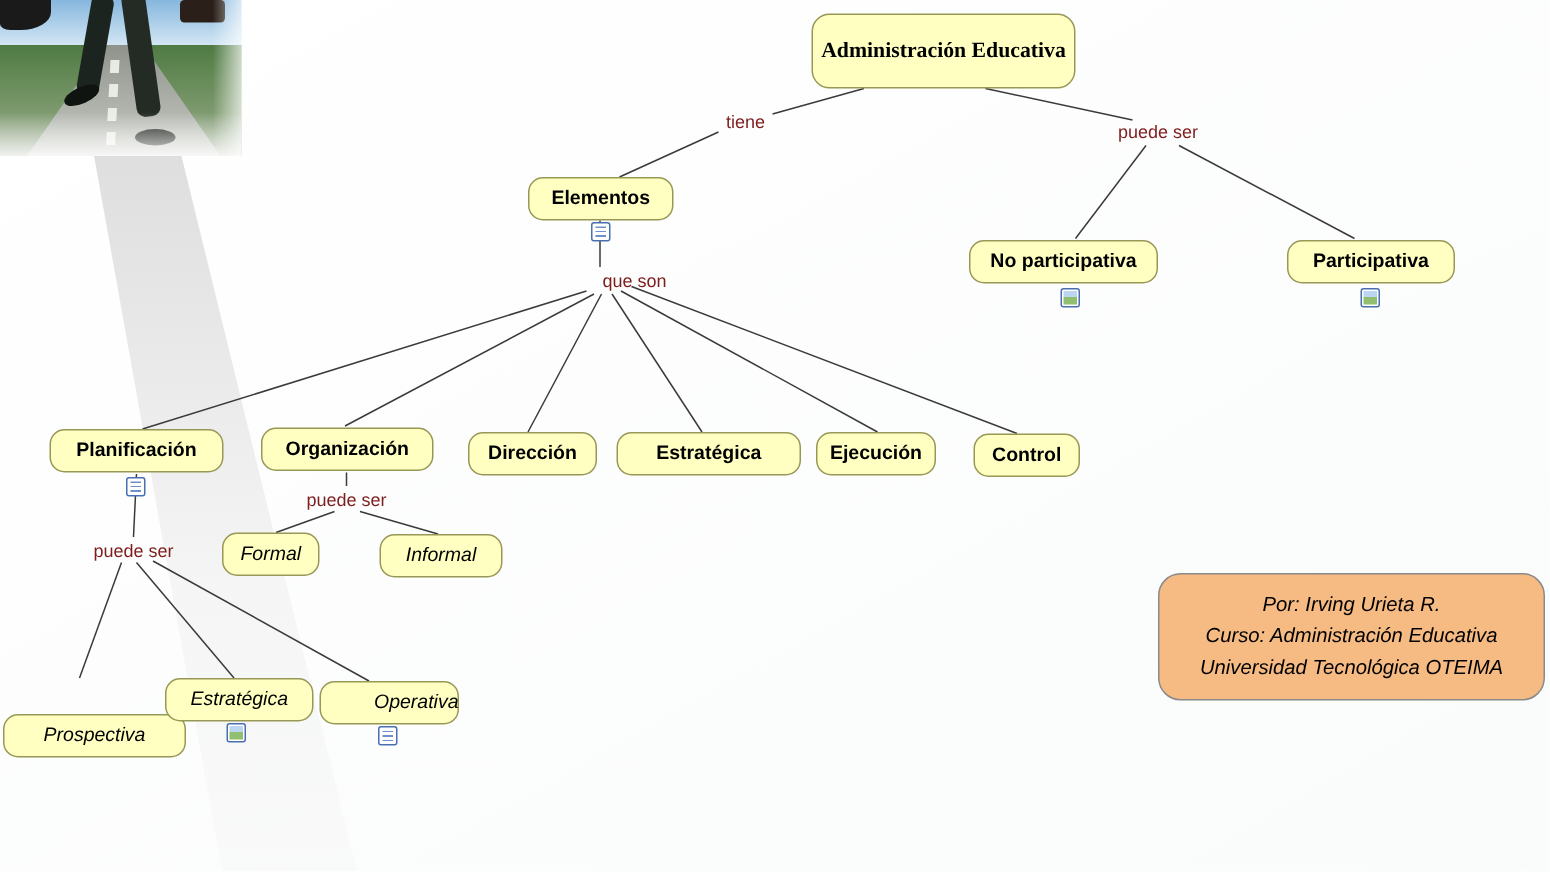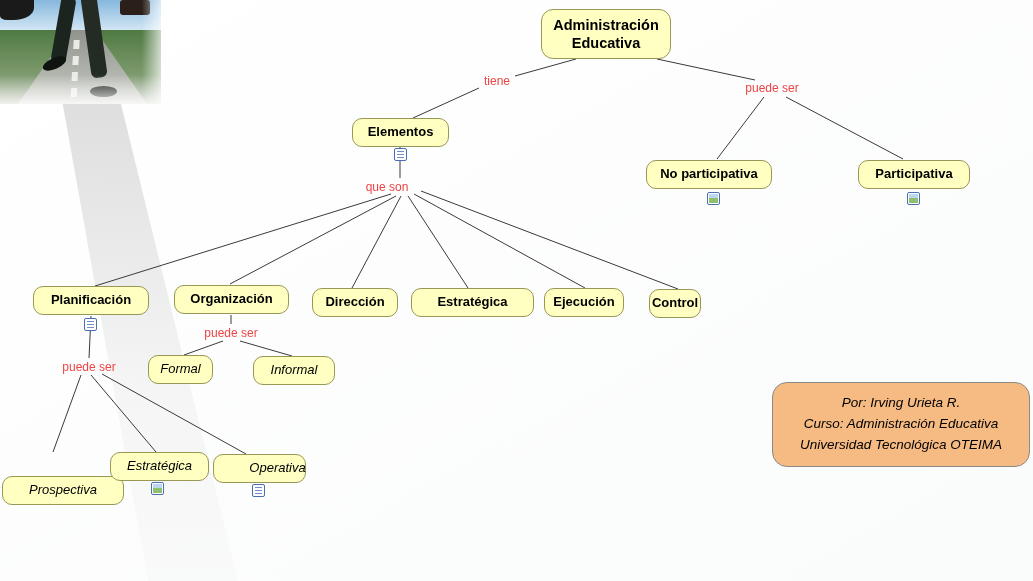--- a/index.html
+++ b/index.html
@@ -14,21 +14,21 @@
     background:#FFFFC2;border:1px solid #979756;border-radius:10px;
     padding:3px 4px;min-height:29px;
     display:flex;align-items:center;justify-content:center;text-align:center;
     font-size:13px;font-weight:bold;line-height:1.25;cursor:default;
   }
   .node.root{font-size:14.5px;min-height:50px;border-radius:12px;}
   .node.italic{font-style:italic;font-weight:normal;}
   
   .link-label{
     position:absolute;z-index:3;transform:translate(-50%,-50%);
-    font-size:12px;white-space:nowrap;color:#ef4444;
+    font-size:12px;white-space:nowrap;color:#7f1d1d;
   }
   
   svg.wires{position:absolute;left:0;top:0;z-index:2;pointer-events:none;}
   svg.wires line{stroke:#3a3a3a;stroke-width:1;}
   
   .res-icon{
     position:absolute;width:13px;height:13px;z-index:4;box-sizing:border-box;
     background:#fff;border:1px solid #4a6fb0;border-radius:2px;
   }
   .res-icon.doc::before{
@@ -115,39 +115,39 @@
     <line x1="421" y1="191" x2="678" y2="289"></line>
     <line x1="231" y1="315" x2="231" y2="324"></line>
     <line x1="223" y1="341" x2="184" y2="355"></line>
     <line x1="240" y1="341" x2="292" y2="356"></line>
     <line x1="91" y1="316" x2="89" y2="358"></line>
     <line x1="81" y1="375" x2="53" y2="452"></line>
     <line x1="91" y1="375" x2="156" y2="452"></line>
     <line x1="102" y1="374" x2="246" y2="454"></line>
   </svg>
 
-  <div class="node root" style="left:541px;top:9px;width:130px;">Administración Educativa</div>
+  <div class="node root" style="left:541px;top:9px;width:176px;font-family:Liberation Serif, serif;">Administración Educativa</div>
   <div class="node" style="left:352px;top:118px;width:97px;">Elementos</div>
   <div class="node" style="left:646px;top:160px;width:126px;">No participativa</div>
   <div class="node" style="left:858px;top:160px;width:112px;">Participativa</div>
   <div class="node" style="left:33px;top:286px;width:116px;">Planificación</div>
   <div class="node" style="left:174px;top:285px;width:115px;">Organización</div>
   <div class="node" style="left:312px;top:288px;width:86px;">Dirección</div>
   <div class="node" style="left:411px;top:288px;width:123px;">Estratégica</div>
   <div class="node" style="left:544px;top:288px;width:80px;">Ejecución</div>
-  <div class="node" style="left:649px;top:289px;width:52px;">Control</div>
+  <div class="node" style="left:649px;top:289px;width:71px;">Control</div>
   <div class="node italic" style="left:148px;top:355px;width:65px;">Formal</div>
   <div class="node italic" style="left:253px;top:356px;width:82px;">Informal</div>
   <div class="node italic" style="left:2px;top:476px;width:122px;">Prospectiva</div>
   <div class="node italic" style="left:110px;top:452px;width:99px;">Estratégica</div>
   <div class="node italic" style="left:213px;top:454px;width:93px;padding-left:40px;">Operativa</div>
 
   <div class="link-label" style="left:497px;top:81px;">tiene</div>
   <div class="link-label" style="left:772px;top:88px;">puede ser</div>
-  <div class="link-label" style="left:387px;top:187px;">que son</div>
+  <div class="link-label" style="left:423px;top:187px;">que son</div>
   <div class="link-label" style="left:231px;top:333px;">puede ser</div>
   <div class="link-label" style="left:89px;top:367px;">puede ser</div>
 
   <div class="res-icon doc" style="left:394px;top:148px;" title=""></div>
   <div class="res-icon doc" style="left:84px;top:318px;"></div>
   <div class="res-icon doc" style="left:252px;top:484px;"></div>
   <div class="res-icon img" style="left:707px;top:192px;"></div>
   <div class="res-icon img" style="left:907px;top:192px;"></div>
   <div class="res-icon img" style="left:151px;top:482px;"></div>
 

